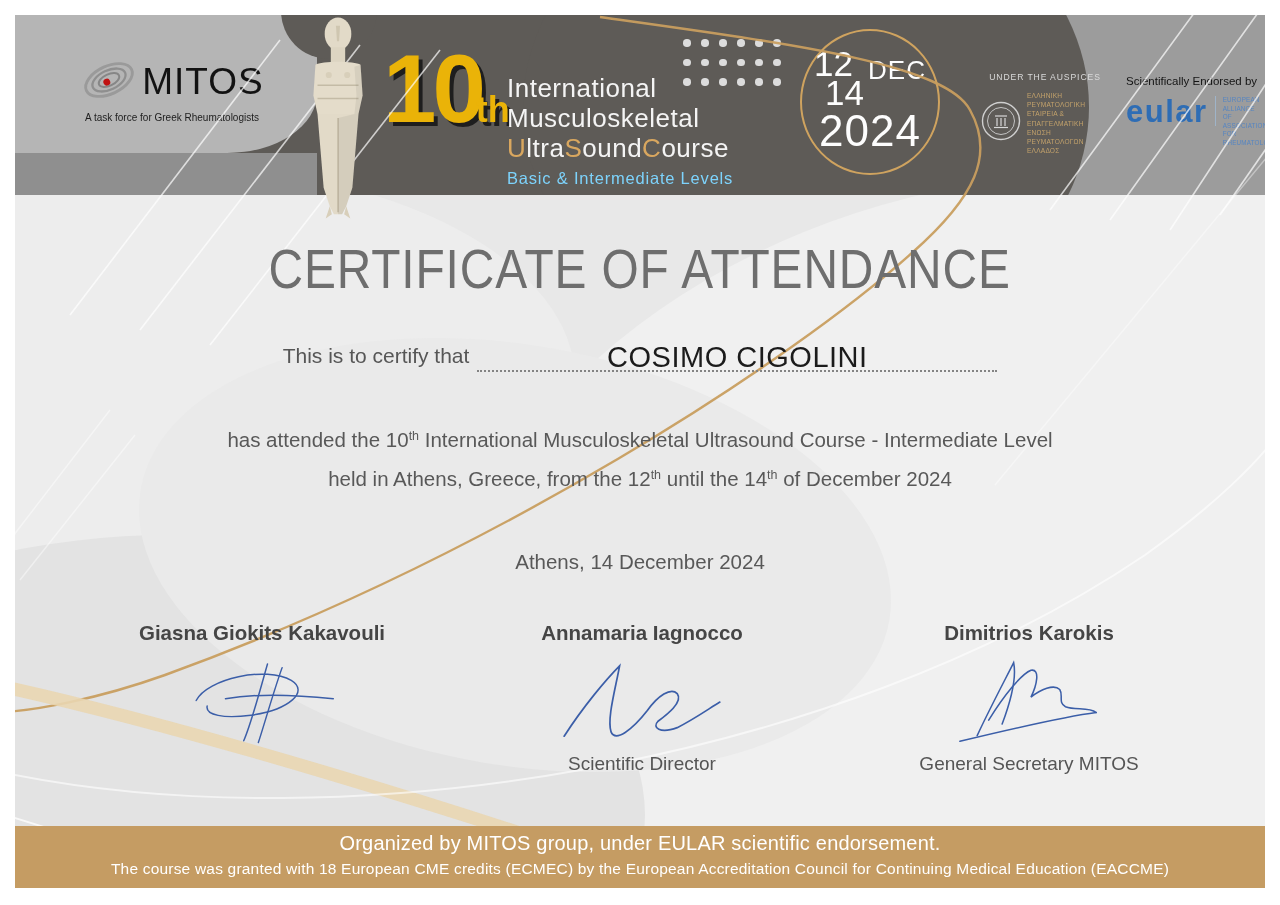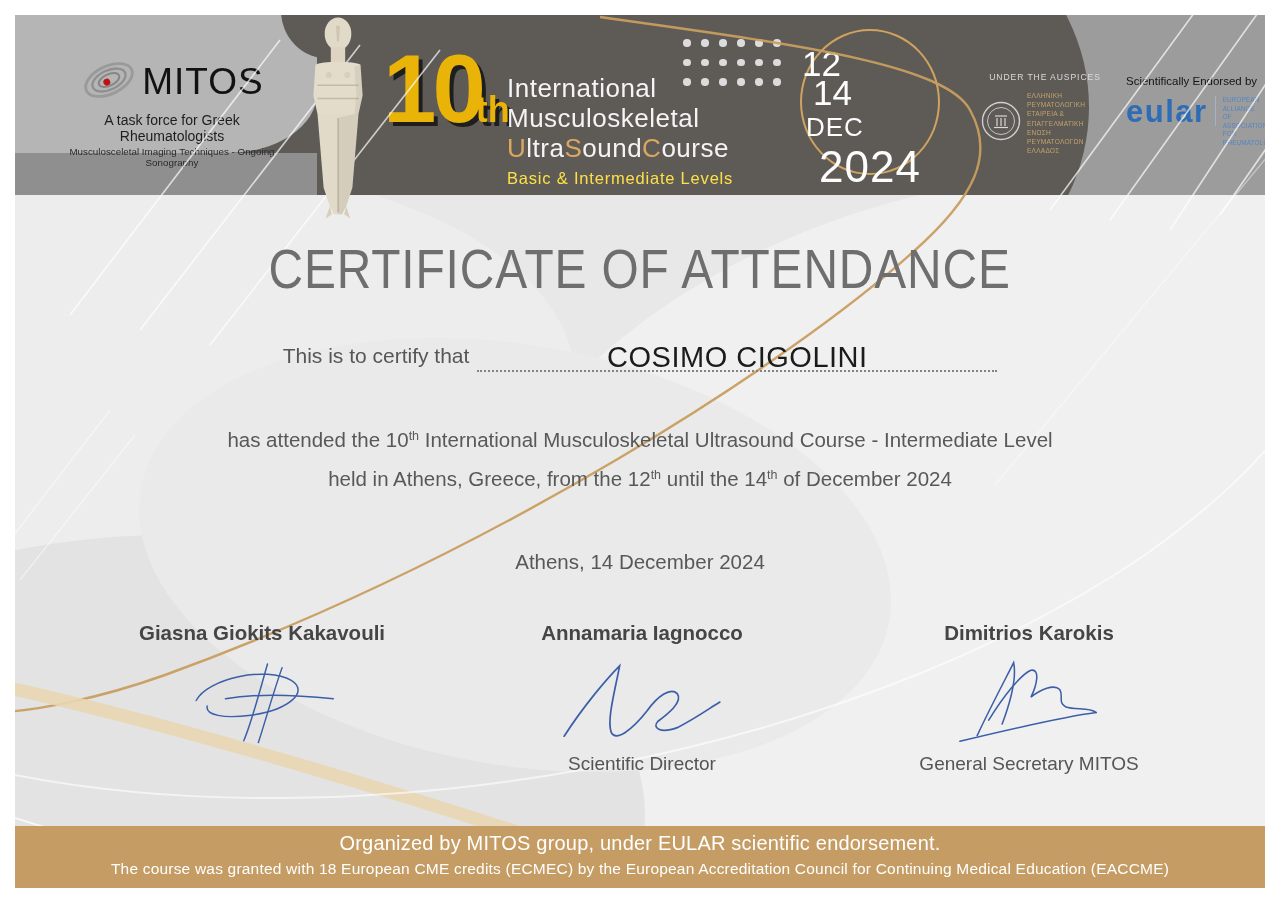--- a/index.html
+++ b/index.html
@@ -18,36 +18,36 @@
   .header{position:absolute;left:0;top:0;width:1250px;height:180px;background:#5e5b57;overflow:hidden;}
   .hdr-left{position:absolute;left:0;top:0;width:302px;height:138px;background:#b5b5b5;border-bottom-right-radius:90px 60px;}
   .hdr-left-notch{position:absolute;left:266px;top:-52px;width:96px;height:96px;background:#5e5b57;border-radius:50%;}
   .hdr-left-strip{position:absolute;left:0;top:138px;width:302px;height:42px;background:#8f8f8f;}
   .hdr-right{position:absolute;right:0;top:0;width:262px;height:180px;background:#9c9c9c;}
   .hdr-bulge{position:absolute;left:508px;top:-142px;width:566px;height:468px;background:#5e5b57;border-radius:50%;}
 
   .mitos-block{position:absolute;left:38px;top:42px;width:238px;text-align:center;color:#161616;}
   .mitos-row{display:flex;align-items:center;justify-content:center;}
   .mitos-name{font-size:37px;letter-spacing:1px;color:#121212;margin-left:4px;}
-  .mitos-tag1{font-size:14px;margin-top:5px;color:#1d1d1d;}
+  .mitos-tag1{font-size:10px;margin-top:5px;color:#1d1d1d;}
   .mitos-tag2{font-size:9.8px;margin-top:2px;color:#2a2a2a;}
 
   .ten{position:absolute;left:368px;top:26px;font-size:96px;line-height:1;font-weight:bold;color:#eab308;text-shadow:4px 4px 0 #1e1e1e;letter-spacing:-4px;text-align:right;}
   .ten .ten-suffix{font-size:36px;letter-spacing:0;margin-left:-6px;}
 
   .course-block{position:absolute;left:492px;top:58px;color:#f4f4f4;}
   .course-line{font-size:26px;line-height:30px;letter-spacing:.5px;}
   .course-line .gold{color:#d9a75f;}
-  .course-sub{font-size:16.5px;letter-spacing:.8px;margin-top:6px;color:#fde047;}
+  .course-sub{font-size:16.5px;letter-spacing:.8px;margin-top:6px;color:#7dd3fc;}
 
   .dots-grid{position:absolute;left:668px;top:24px;display:grid;grid-template-columns:repeat(6,7.5px);grid-auto-rows:7.5px;column-gap:10.5px;row-gap:12px;}
   .dots-grid i{display:block;width:7.5px;height:7.5px;border-radius:50%;background:#dcdcdc;}
 
   .date-badge{position:absolute;left:785px;top:14px;width:140px;height:146px;border:2px solid #cfa35f;border-radius:50%;color:#fdfdfd;box-sizing:border-box;text-align:center;}
-  .db-top{display:flex;justify-content:center;align-items:flex-start;margin-top:19px;flex-direction:column;}
+  .db-top{display:flex;justify-content:center;align-items:flex-start;margin-top:19px;}
   .db-days{text-align:left;font-size:35px;line-height:.82;}
   .db-day2{padding-left:11px;}
   .db-month{font-size:26px;margin-top:5px;margin-left:4px;letter-spacing:1px;}
   .db-year{font-size:44px;line-height:1;margin-top:2px;letter-spacing:1px;}
 
   .auspices-block{position:absolute;left:966px;top:57px;width:128px;text-align:center;}
   .auspices-label{font-size:8.6px;letter-spacing:.9px;color:#dadada;}
   .auspices-row{display:flex;align-items:center;margin-top:9px;text-align:left;}
   .auspices-lines{margin-left:6px;font-size:6.6px;line-height:1.4;color:#c3a26b;letter-spacing:.2px;}
 
@@ -113,21 +113,20 @@
               <ellipse cx="30" cy="24" rx="26" ry="14.5" stroke="#9a9a9a" stroke-width="3"></ellipse>
               <ellipse cx="30" cy="24" rx="18.5" ry="10" stroke="#8f8f8f" stroke-width="2.4"></ellipse>
               <ellipse cx="30" cy="24" rx="11.5" ry="6" stroke="#868686" stroke-width="2"></ellipse>
               <circle cx="27" cy="25" r="3.6" fill="#c01212"></circle>
             </g>
           </svg>
         </span>
         <span class="mitos-name">MITOS</span>
       </div>
       <div class="mitos-tag1">A task force for Greek Rheumatologists</div>
-      <div class="mitos-tag2">Musculosceletal Imaging Techniques - Ongoing Sonography</div>
     </div>
 
     <div class="ten"><span>10</span><span class="ten-suffix">th</span></div>
 
     <div class="course-block">
       <div class="course-line">International</div>
       <div class="course-line">Musculoskeletal</div>
       <div class="course-line"><span class="gold">U</span><span>ltra</span><span class="gold">S</span><span>ound</span><span class="gold">C</span><span>ourse</span></div>
       <div class="course-sub">Basic &amp; Intermediate Levels</div>
     </div>

